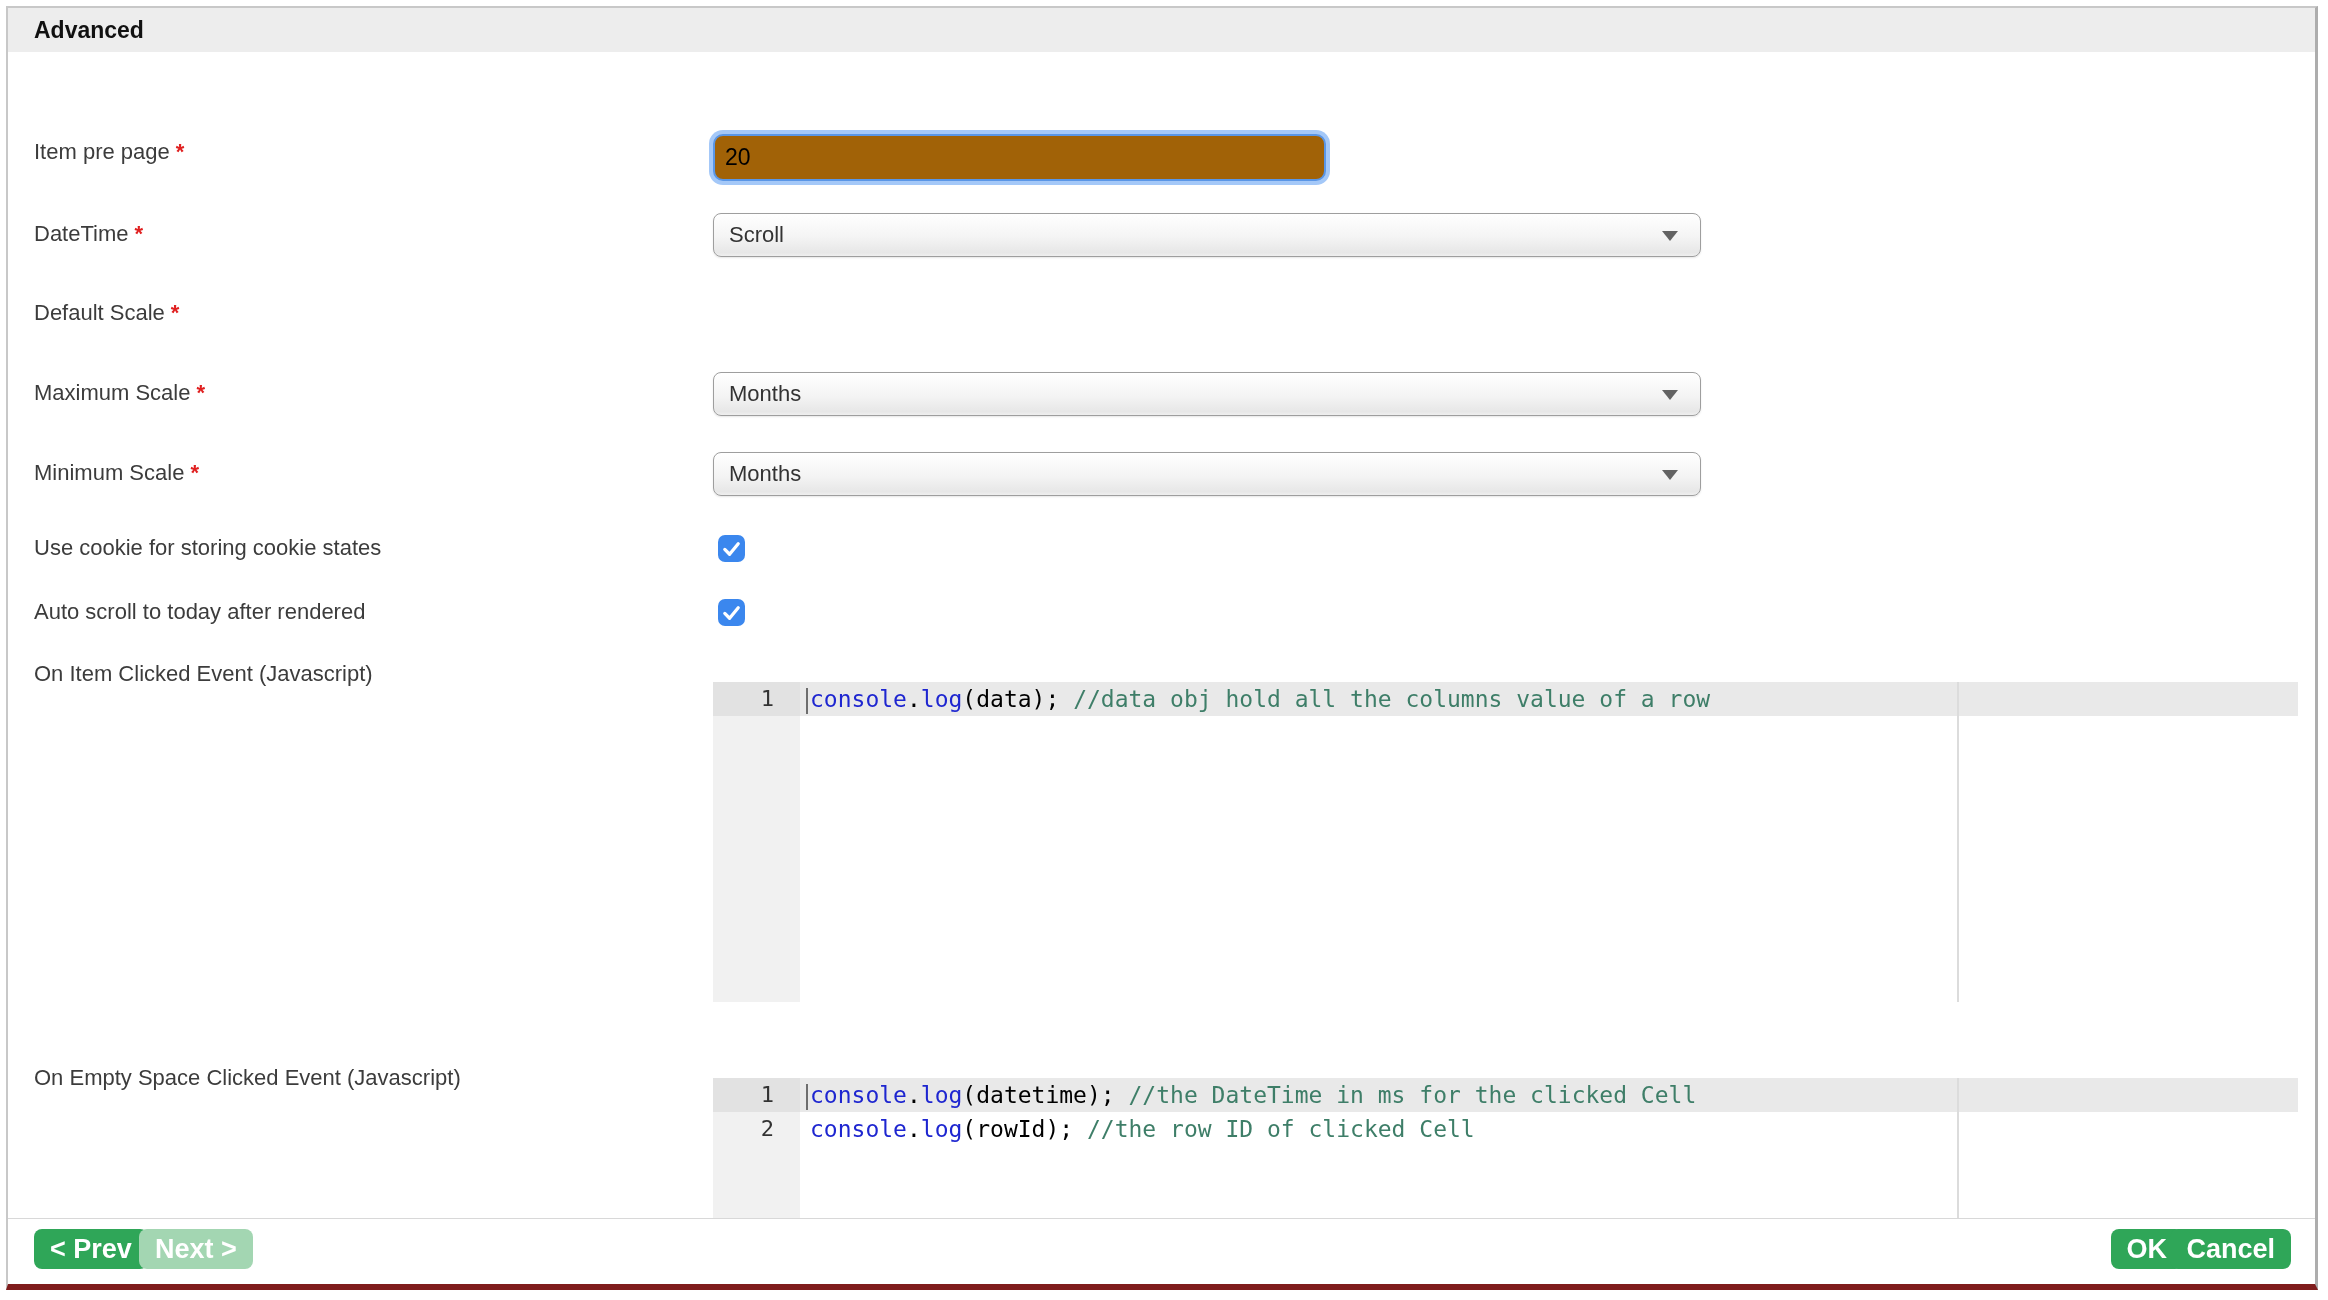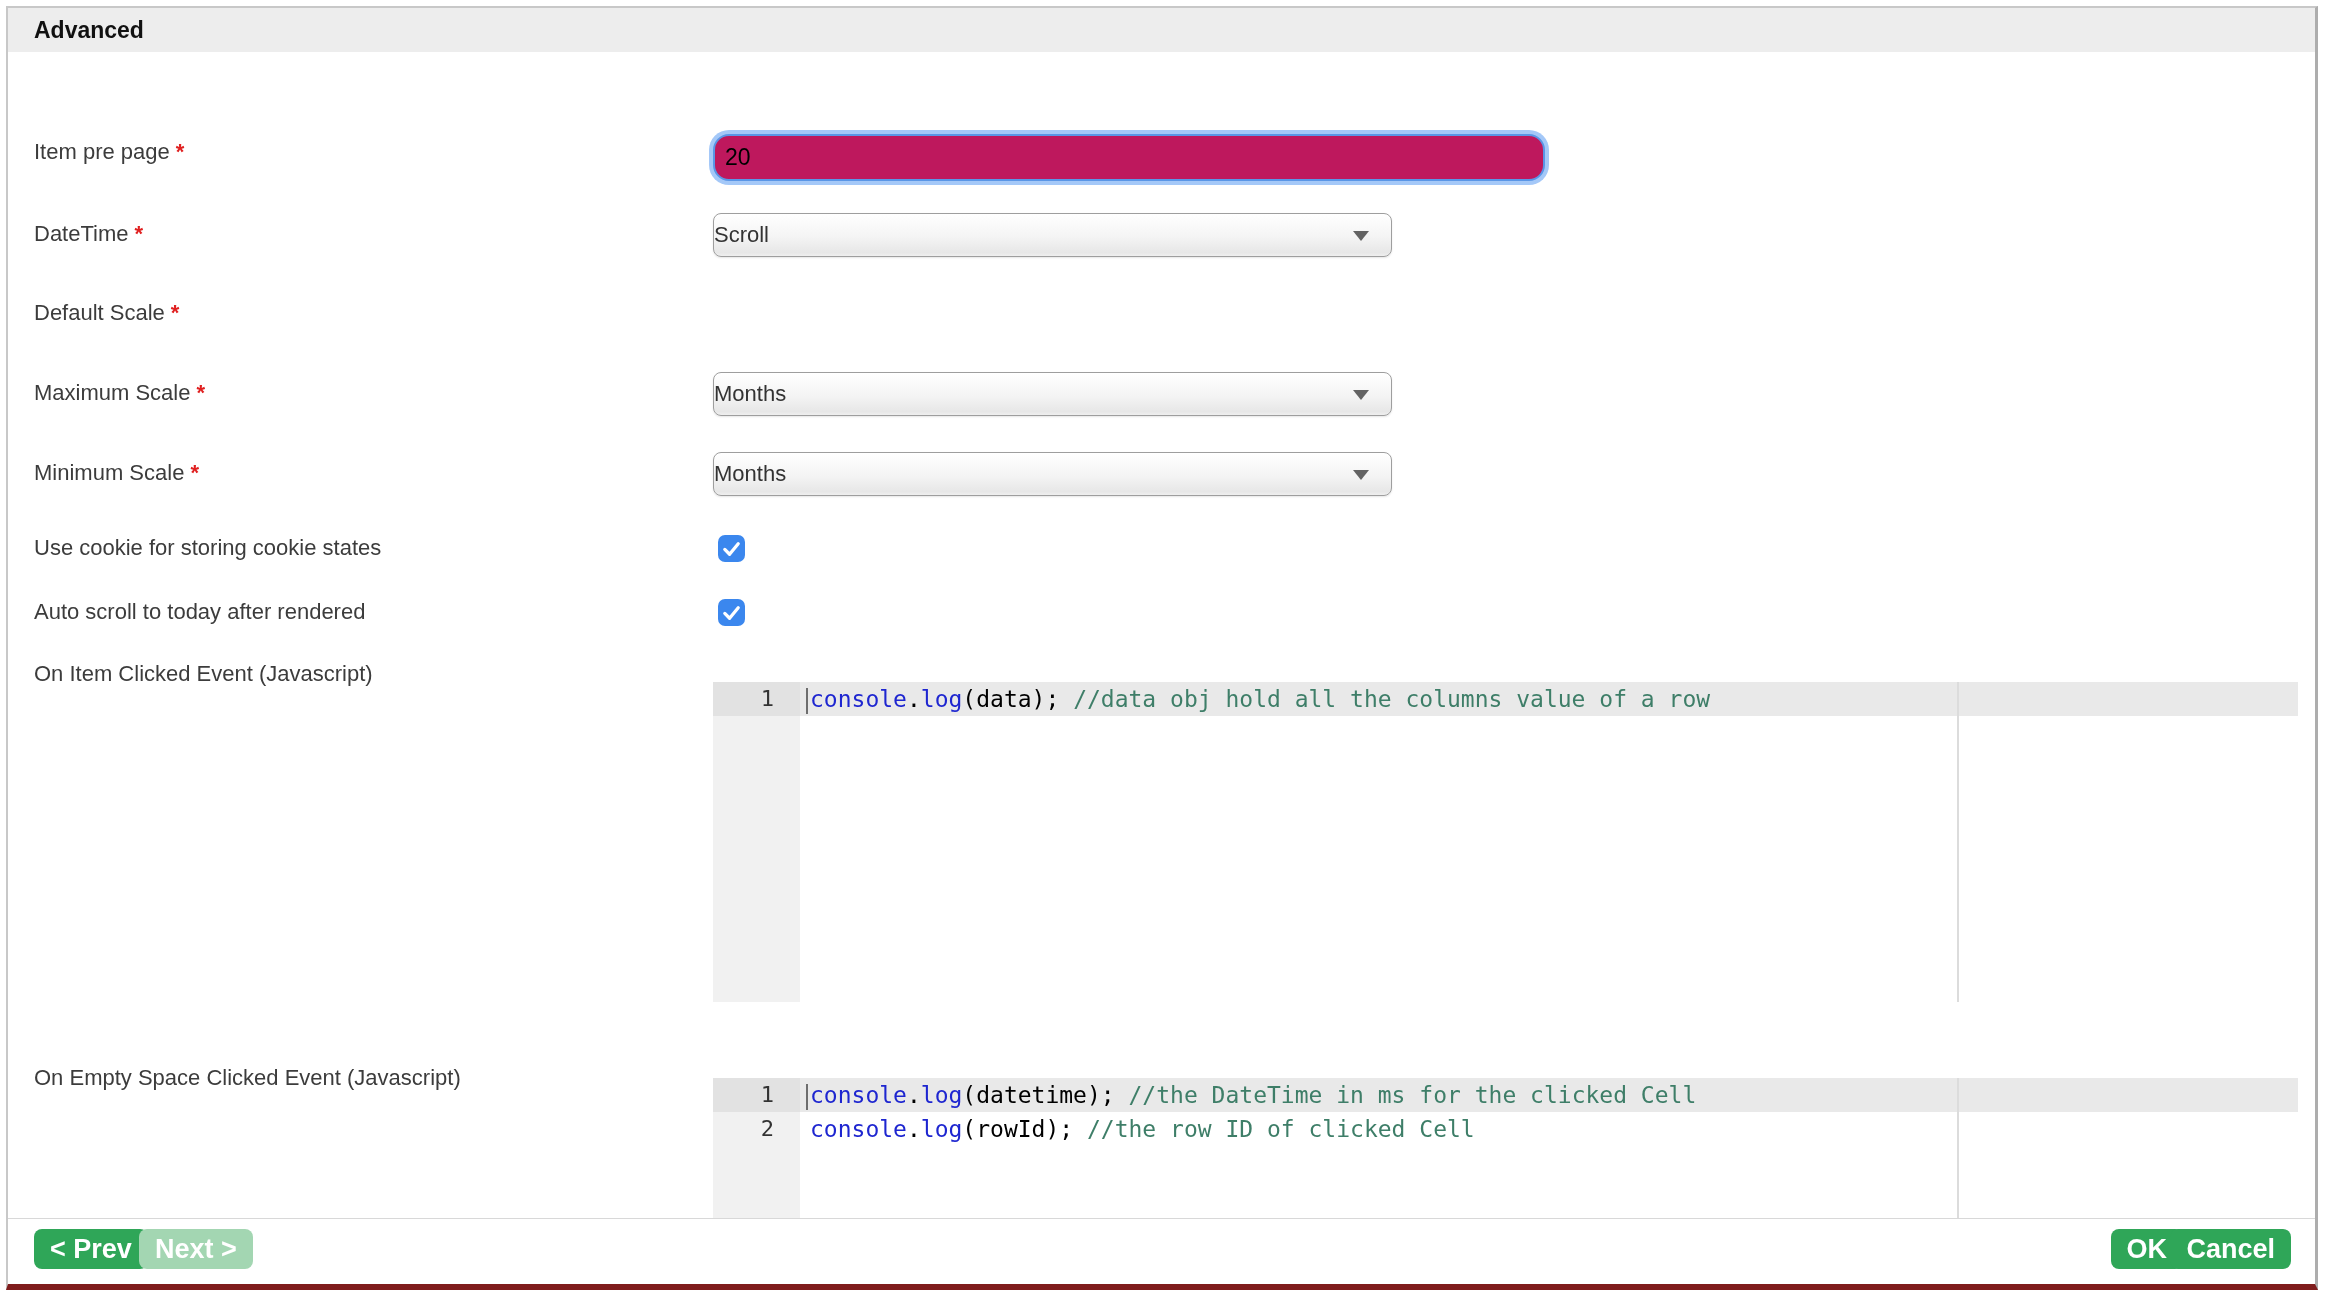--- a/index.html
+++ b/index.html
@@ -20,30 +20,30 @@
     border:2px solid var(--page-border);border-right:3px solid #ADADAD;border-bottom:6px solid #7f1d1d;}
   .titlebar{position:absolute;left:0;top:0;right:0;height:44px;background:#EDEDED;
     line-height:44px;padding-left:26px;font-size:23px;font-weight:bold;color:#111;}
   .breadcrumb{position:absolute;left:26px;top:60px;font-size:22px;color:#5A5A5A;}
   .breadcrumb .sep{margin:0 7px;}
   .breadcrumb .current{font-weight:bold;color:#2e2e2e;}
 
   .field-label{position:absolute;left:26px;font-size:22px;color:var(--label-color);white-space:nowrap;}
   .req{color:#E02020;font-weight:bold;margin-left:6px;}
 
-  .text-input{position:absolute;left:705px;width:832px;height:47px;background:#be185d;
-    border:2px solid var(--focus-border);border-radius:16px;
+  .text-input{position:absolute;left:705px;width:613px;height:47px;background:#a16207;
+    border:2px solid var(--focus-border);border-radius:10px;
     box-shadow:0 0 0 4px var(--focus-ring);
     font-size:23px;color:#000;padding:0 10px;line-height:43px;}
 
-  .select{position:absolute;left:705px;width:679px;height:44px;
+  .select{position:absolute;left:705px;width:988px;height:44px;
     border:1px solid #9E9E9E;border-radius:8px;
     background:linear-gradient(#ffffff,#f4f4f4 55%,#e7e7e7 92%,#efefef);
     box-shadow:0 1px 2px rgba(0,0,0,.10);
-    font-size:22px;color:#333;line-height:42px;}
+    font-size:22px;color:#333;line-height:42px;padding-left:15px;}
   .select .arrow{position:absolute;right:22px;top:17px;width:0;height:0;
     border-left:8px solid transparent;border-right:8px solid transparent;
     border-top:10px solid #636363;}
 
   .checkbox{position:absolute;left:710px;width:27px;height:27px;border-radius:7px;
     background:var(--checkbox-blue);}
   .checkbox svg{position:absolute;left:2px;top:2px;}
 
   .editor{position:absolute;left:705px;width:1585px;background:#fff;}
   .editor .gutter{position:absolute;left:0;top:0;bottom:0;width:87px;background:#F1F1F1;}

